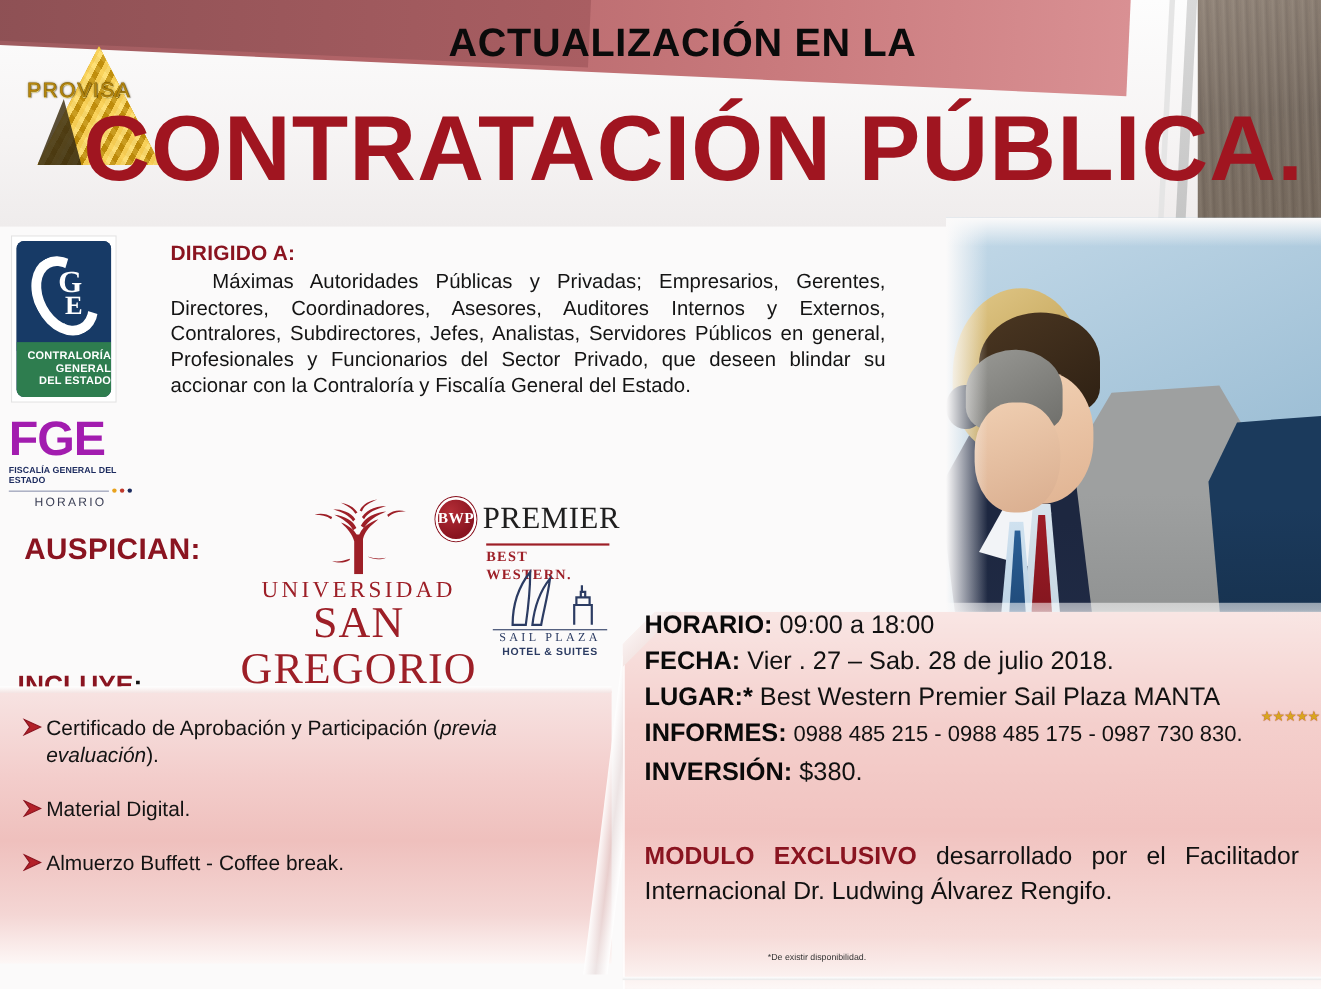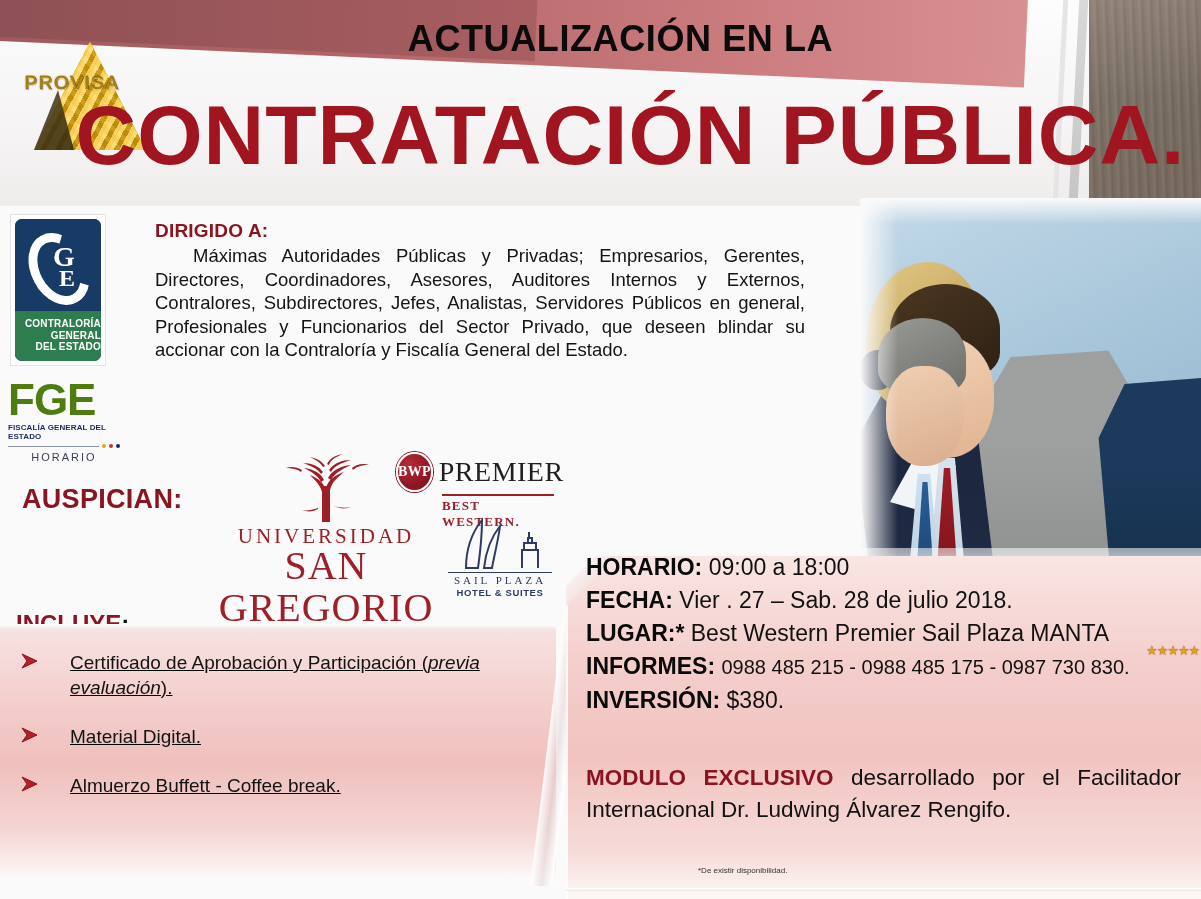--- a/index.html
+++ b/index.html
@@ -103,21 +103,21 @@
   }
   .cge-g { position:absolute; left:38px; top:22px; color:#fff; font-size:28px; font-weight:bold;
     font-family:"Liberation Serif", serif; }
   .cge-e { position:absolute; left:44px; top:46px; color:#fff; font-size:24px; font-weight:bold;
     font-family:"Liberation Serif", serif; }
   .cge-band { position:absolute; left:0; bottom:0; right:0; height:50px; background:#2e7d4f;
     color:#fff; font-size:10px; font-weight:bold; line-height:11.5px; text-align:right;
     padding-top:7px; letter-spacing:.2px; }
 
   .fge-logo { position:absolute; left:8px; top:378px; width:112px; height:78px; }
-  .fge-big { font-size:44px; font-weight:bold; color:#4d7c0f; letter-spacing:-1px; line-height:44px;
+  .fge-big { font-size:44px; font-weight:bold; color:#a21caf; letter-spacing:-1px; line-height:44px;
     font-family:"Liberation Sans", sans-serif; }
   .fge-sub { font-size:8px; font-weight:bold; color:#1b2a5e; letter-spacing:.1px; margin-top:1px; }
   .fge-rule { display:flex; align-items:center; gap:3px; margin-top:3px; }
   .fge-rule .ln { flex:1; height:1px; background:#8d93ae; }
   .fge-dot { width:4px; height:4px; border-radius:50%; }
   .fge-ec { font-size:11px; color:#3b3f55; letter-spacing:2px; text-align:center; margin-top:3px; }
 
   
   .dirigido { position:absolute; left:155px; top:220px; width:650px; }
   .dirigido h2 { font-size:19px; font-weight:bold; color:#8a1420; letter-spacing:.2px; }
@@ -212,21 +212,21 @@
   .incluye-head .t { position:absolute; left:16px; top:14px; font-size:24px; font-weight:bold; color:#8a1420; }
   .incluye-panel {
     position:absolute; left:0; top:628px; width:556px; height:248px;
     background:linear-gradient(180deg,#f7e3e2 0%, #f3cdcb 32%, #efc0bd 55%, #f4d6d4 82%, #fdf7f6 100%);
   }
   .incluye-panel::before {
     content:""; position:absolute; left:0; top:-4px; width:556px; height:6px;
     background:linear-gradient(180deg,#ffffff,#f3e4e3);
   }
   .inc-list { position:absolute; left:20px; top:22px; width:520px; }
-  .inc-item { display:flex; gap:28px; margin-bottom:24px;text-decoration:underline; }
+  .inc-item { display:flex; gap:0; margin-bottom:24px; }
   .inc-arrow { flex:0 0 auto; width:22px; padding-top:3px; }
   .inc-arrow svg { display:block; }
   .inc-text { font-size:19px; color:#131313; line-height:25px; }
   .inc-text i { font-style:italic; }
 
   
   .inc-edge { position:absolute; left:548px; top:596px; width:22px; height:290px;
     background:linear-gradient(90deg,rgba(255,255,255,.9),rgba(225,210,210,.55),rgba(255,255,255,.95));
     transform:skewX(-7deg); }
 

